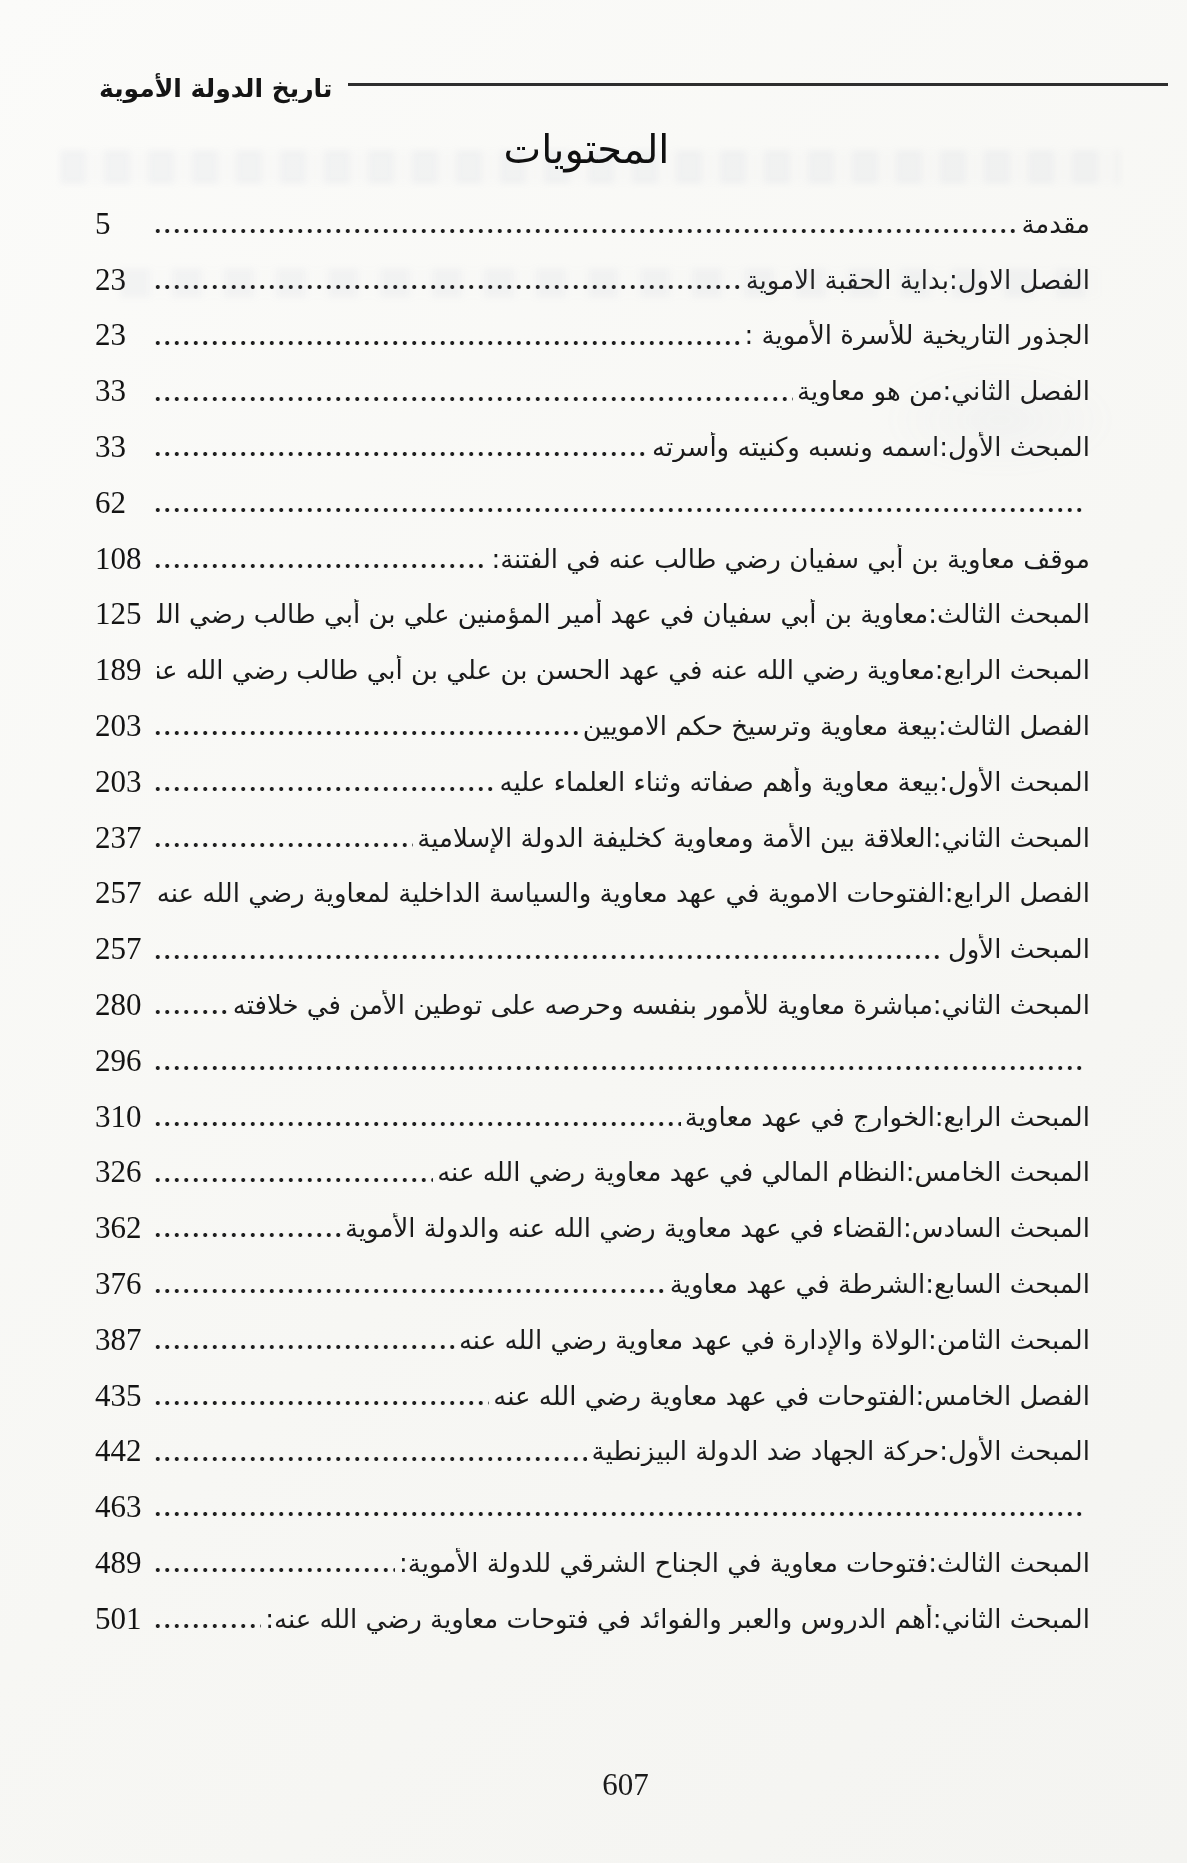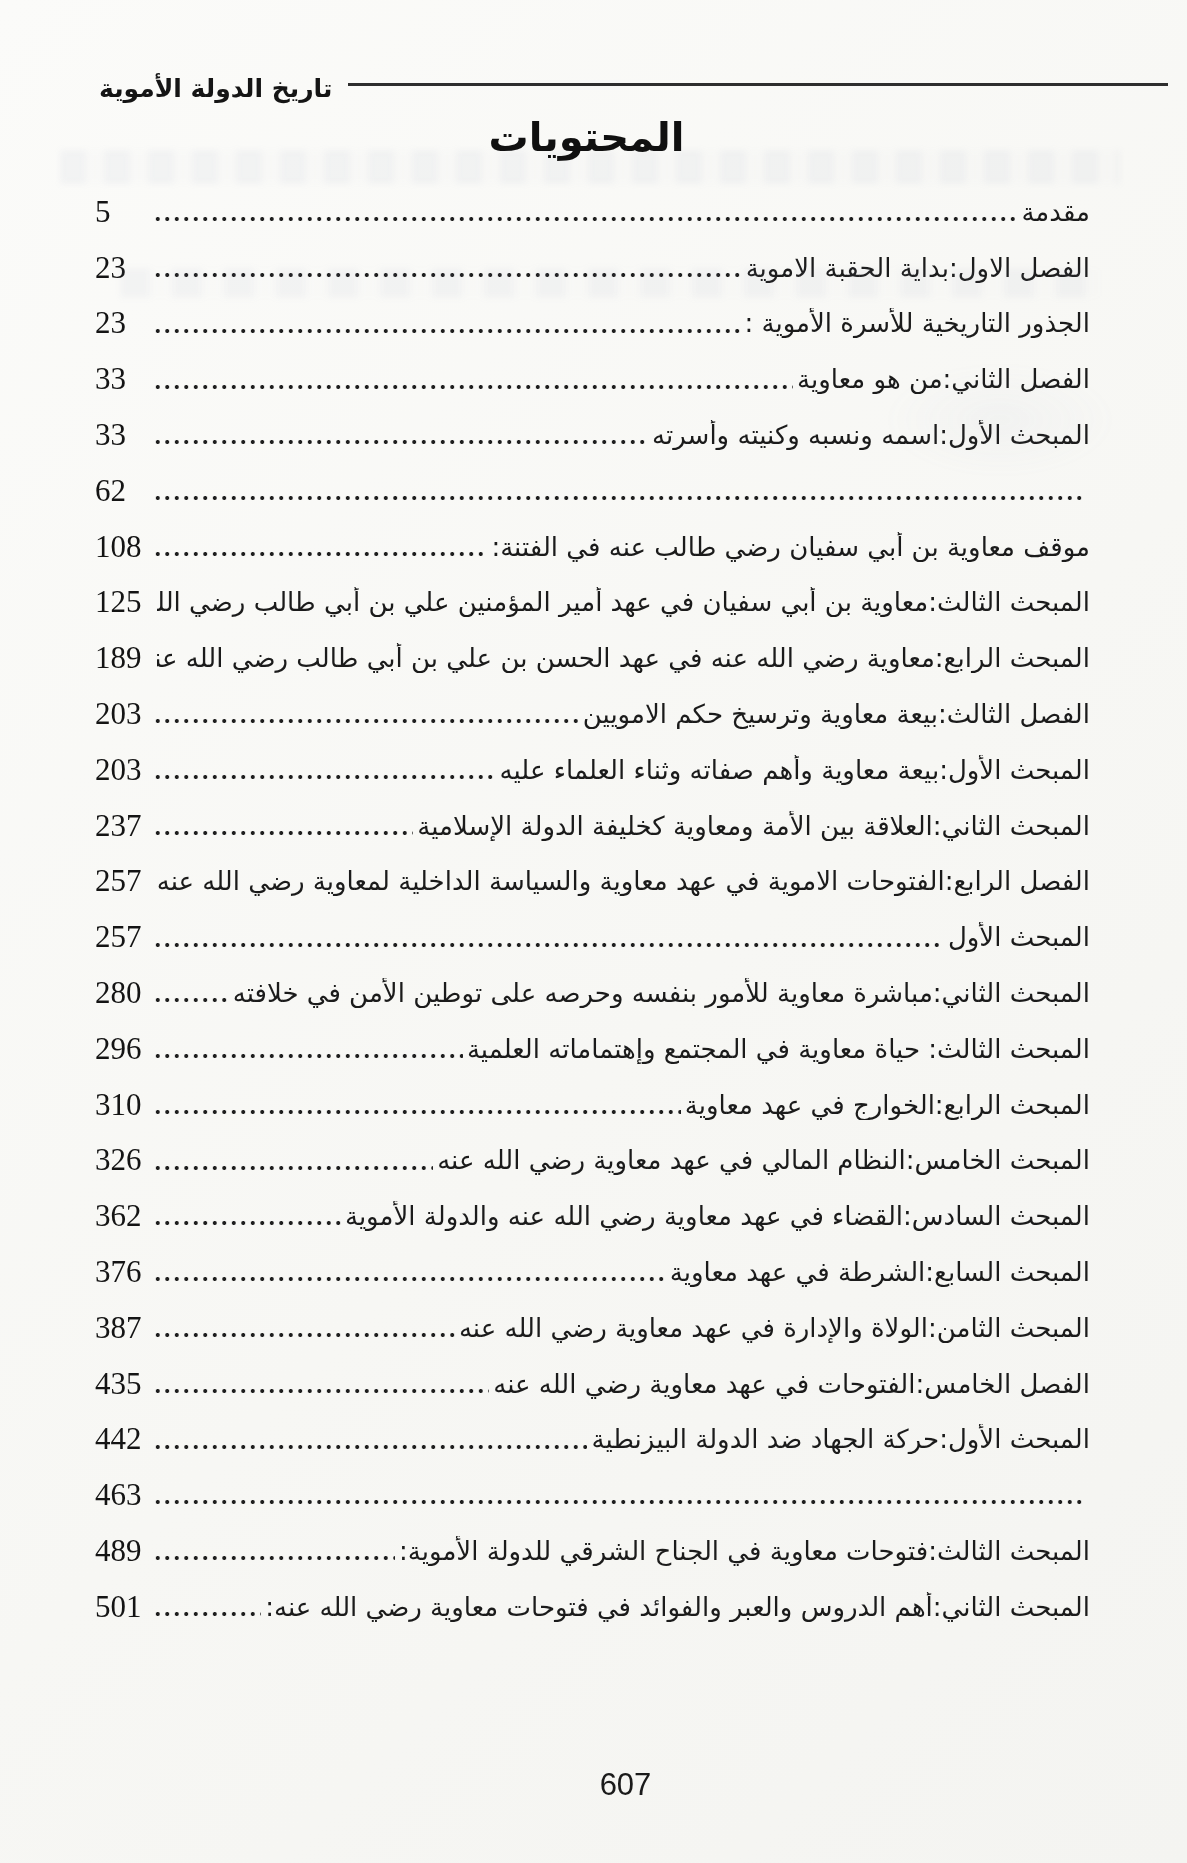--- a/index.html
+++ b/index.html
@@ -32,21 +32,21 @@
     display: flex; align-items: center; gap: 16px;
     margin: 0 -78px 0 4px; height: 44px;
   }
   .header-title {
     font-weight: bold; font-size: 25px; white-space: nowrap;
     color: #151515; letter-spacing: 0px; text-align: right;
   }
   .header-rule { flex: 1 1 auto; height: 3px; background: #2e2e2e; margin-top: -8px; }
 
   .contents-title {
-    margin: 4px 0 0 0; text-align: center; font-size: 40px; font-weight: bold;
+    margin: 16px 0 0 0; text-align: center; font-size: 40px; font-weight: normal;
     color: #101010; transform: translateX(-6px);
   }
 
   .toc { direction: rtl; margin-top: 24px; }
   .toc-row {
     display: flex; align-items: center; height: 55.8px;
     direction: rtl; white-space: nowrap;
   }
   .toc-title { font-size: 26px; color: #1b1b1b; flex: 0 1 auto; overflow: hidden; }
   .leader {
@@ -56,21 +56,21 @@
   }
   .toc-page {
     font-family: "Liberation Serif", "DejaVu Serif", serif;
     font-size: 31px; color: #141414;
     direction: ltr; text-align: left; min-width: 54px; flex: 0 0 auto;
   }
   .footer {
     position: absolute; left: 0; right: 0; bottom: 60px; text-align: center;
   }
   .folio {
-    font-family: Liberation Sans, sans-serif;
+    font-family: Liberation Serif, serif;
     font-size: 31px; color: #1a1a1a; display: inline-block; transform: translateX(32px);
   }
 </style>
 </head>
 <body>
 
 <div class="page">
   <div class="ghost ghost1"></div>
   <div class="ghost ghost2"></div>
   <div class="ghost ghost3"></div>
@@ -166,21 +166,20 @@
     <span class="toc-page">257</span>
   </div>
 
   <div class="toc-row">
     <span class="toc-title">المبحث الثاني:مباشرة معاوية للأمور بنفسه وحرصه على توطين الأمن في خلافته</span>
     <span class="leader"></span>
     <span class="toc-page">280</span>
   </div>
 
   <div class="toc-row">
-    <span class="toc-title">المبحث الثالث: حياة معاوية في المجتمع وإهتماماته العلمية</span>
     <span class="leader"></span>
     <span class="toc-page">296</span>
   </div>
 
   <div class="toc-row">
     <span class="toc-title">المبحث الرابع:الخوارج في عهد معاوية</span>
     <span class="leader"></span>
     <span class="toc-page">310</span>
   </div>
 

